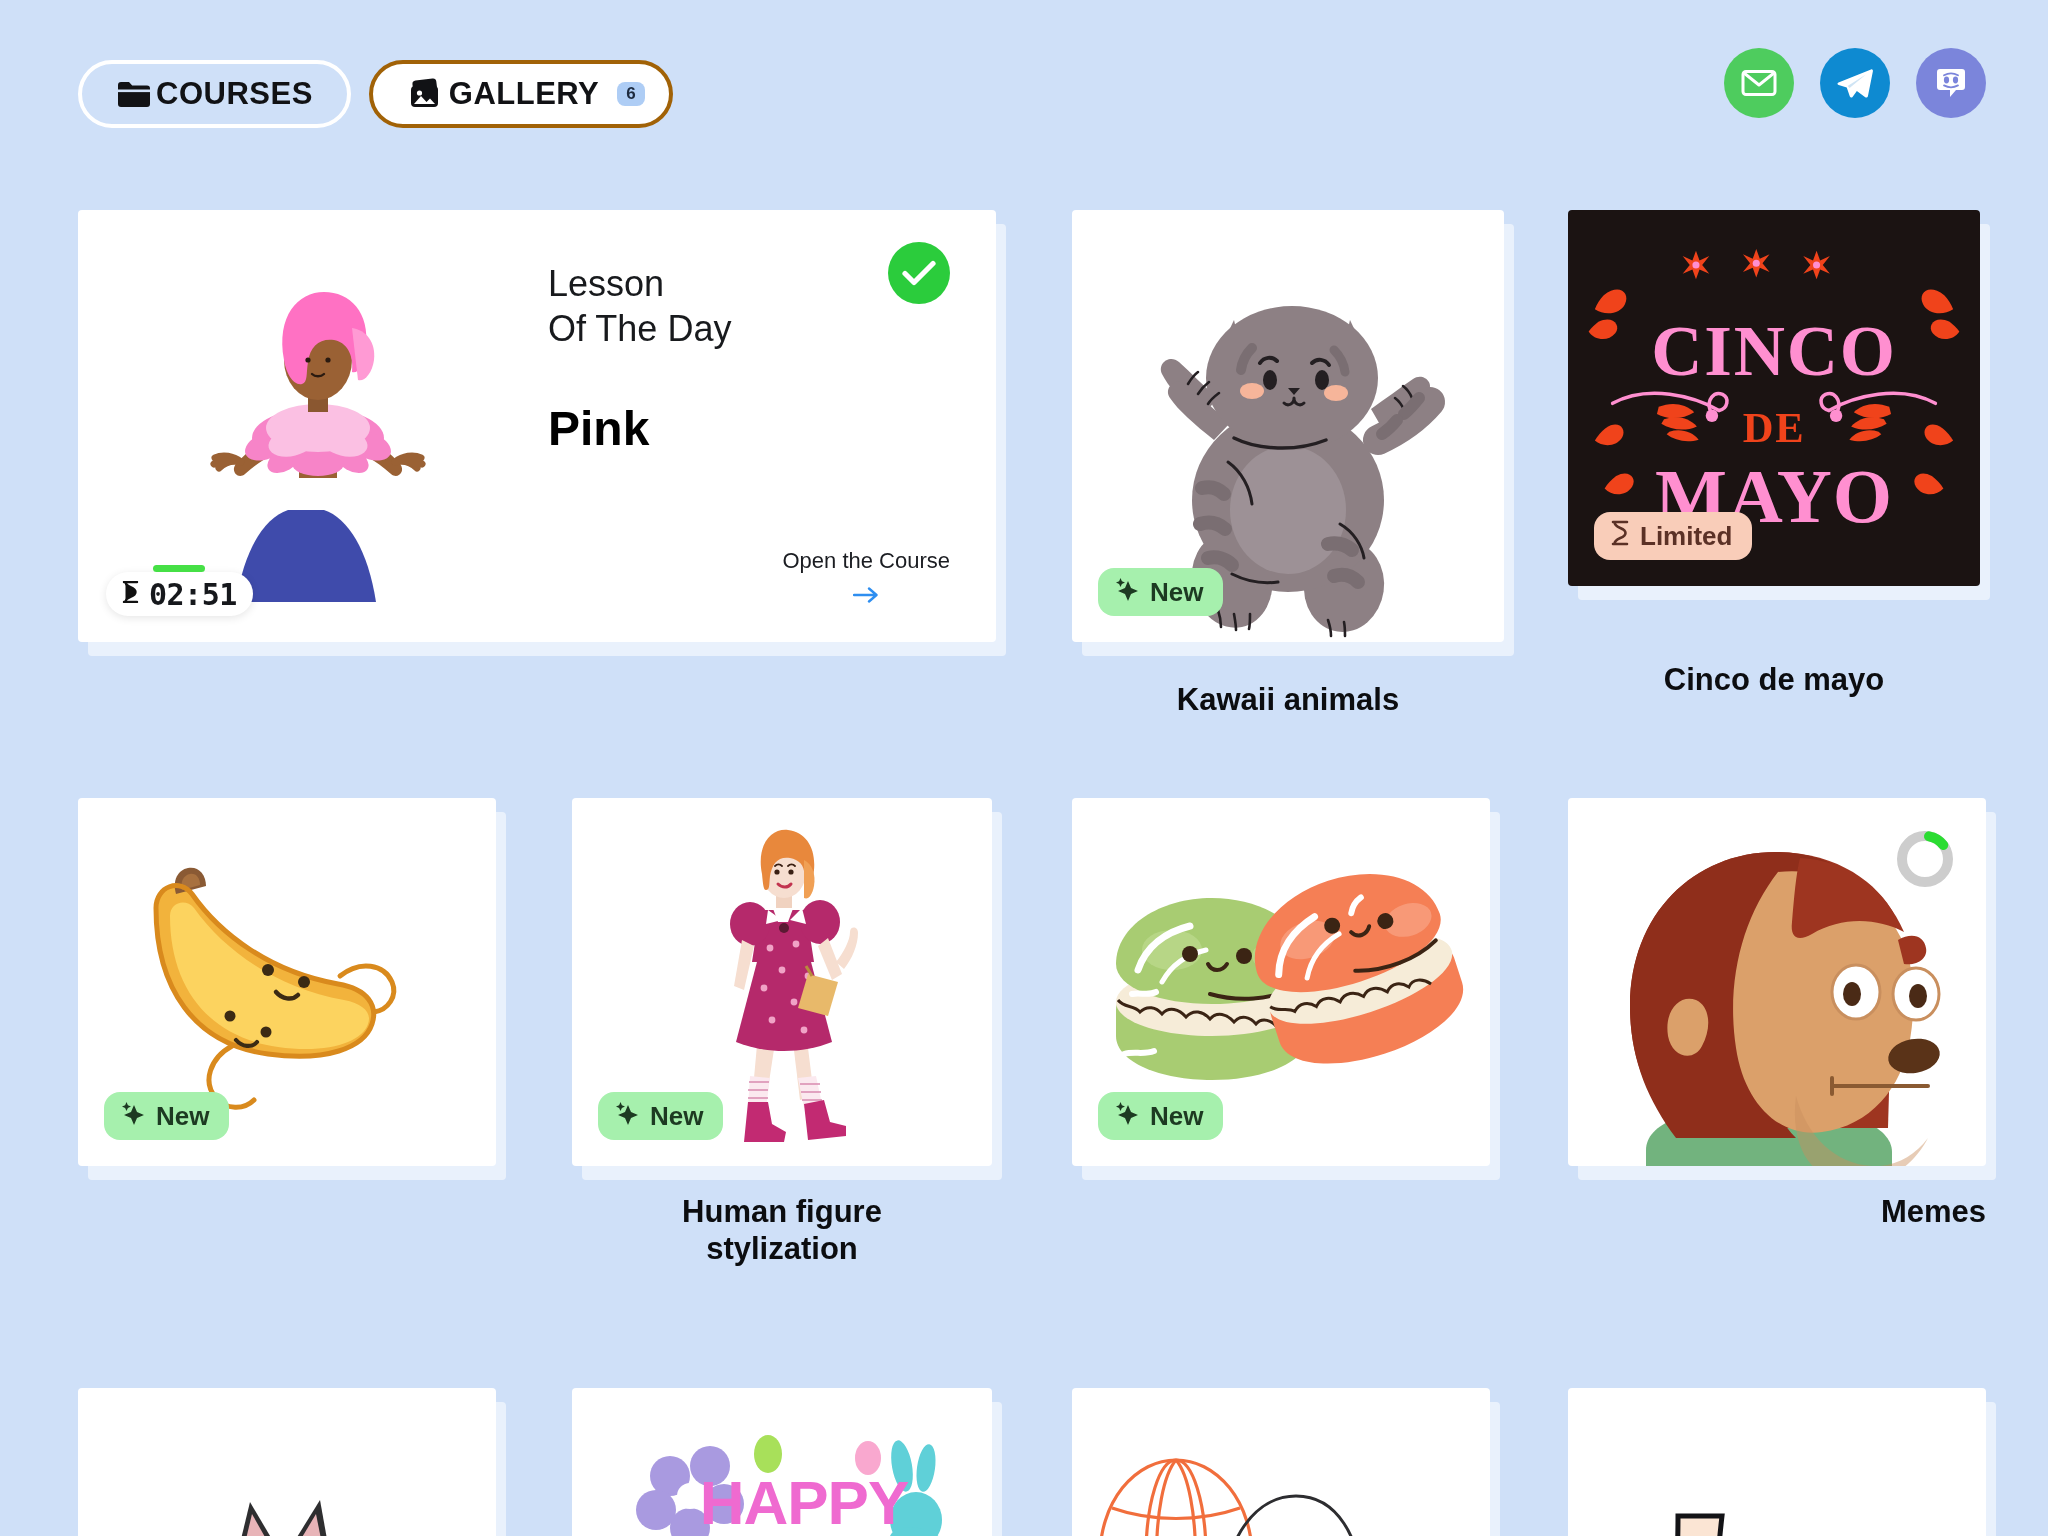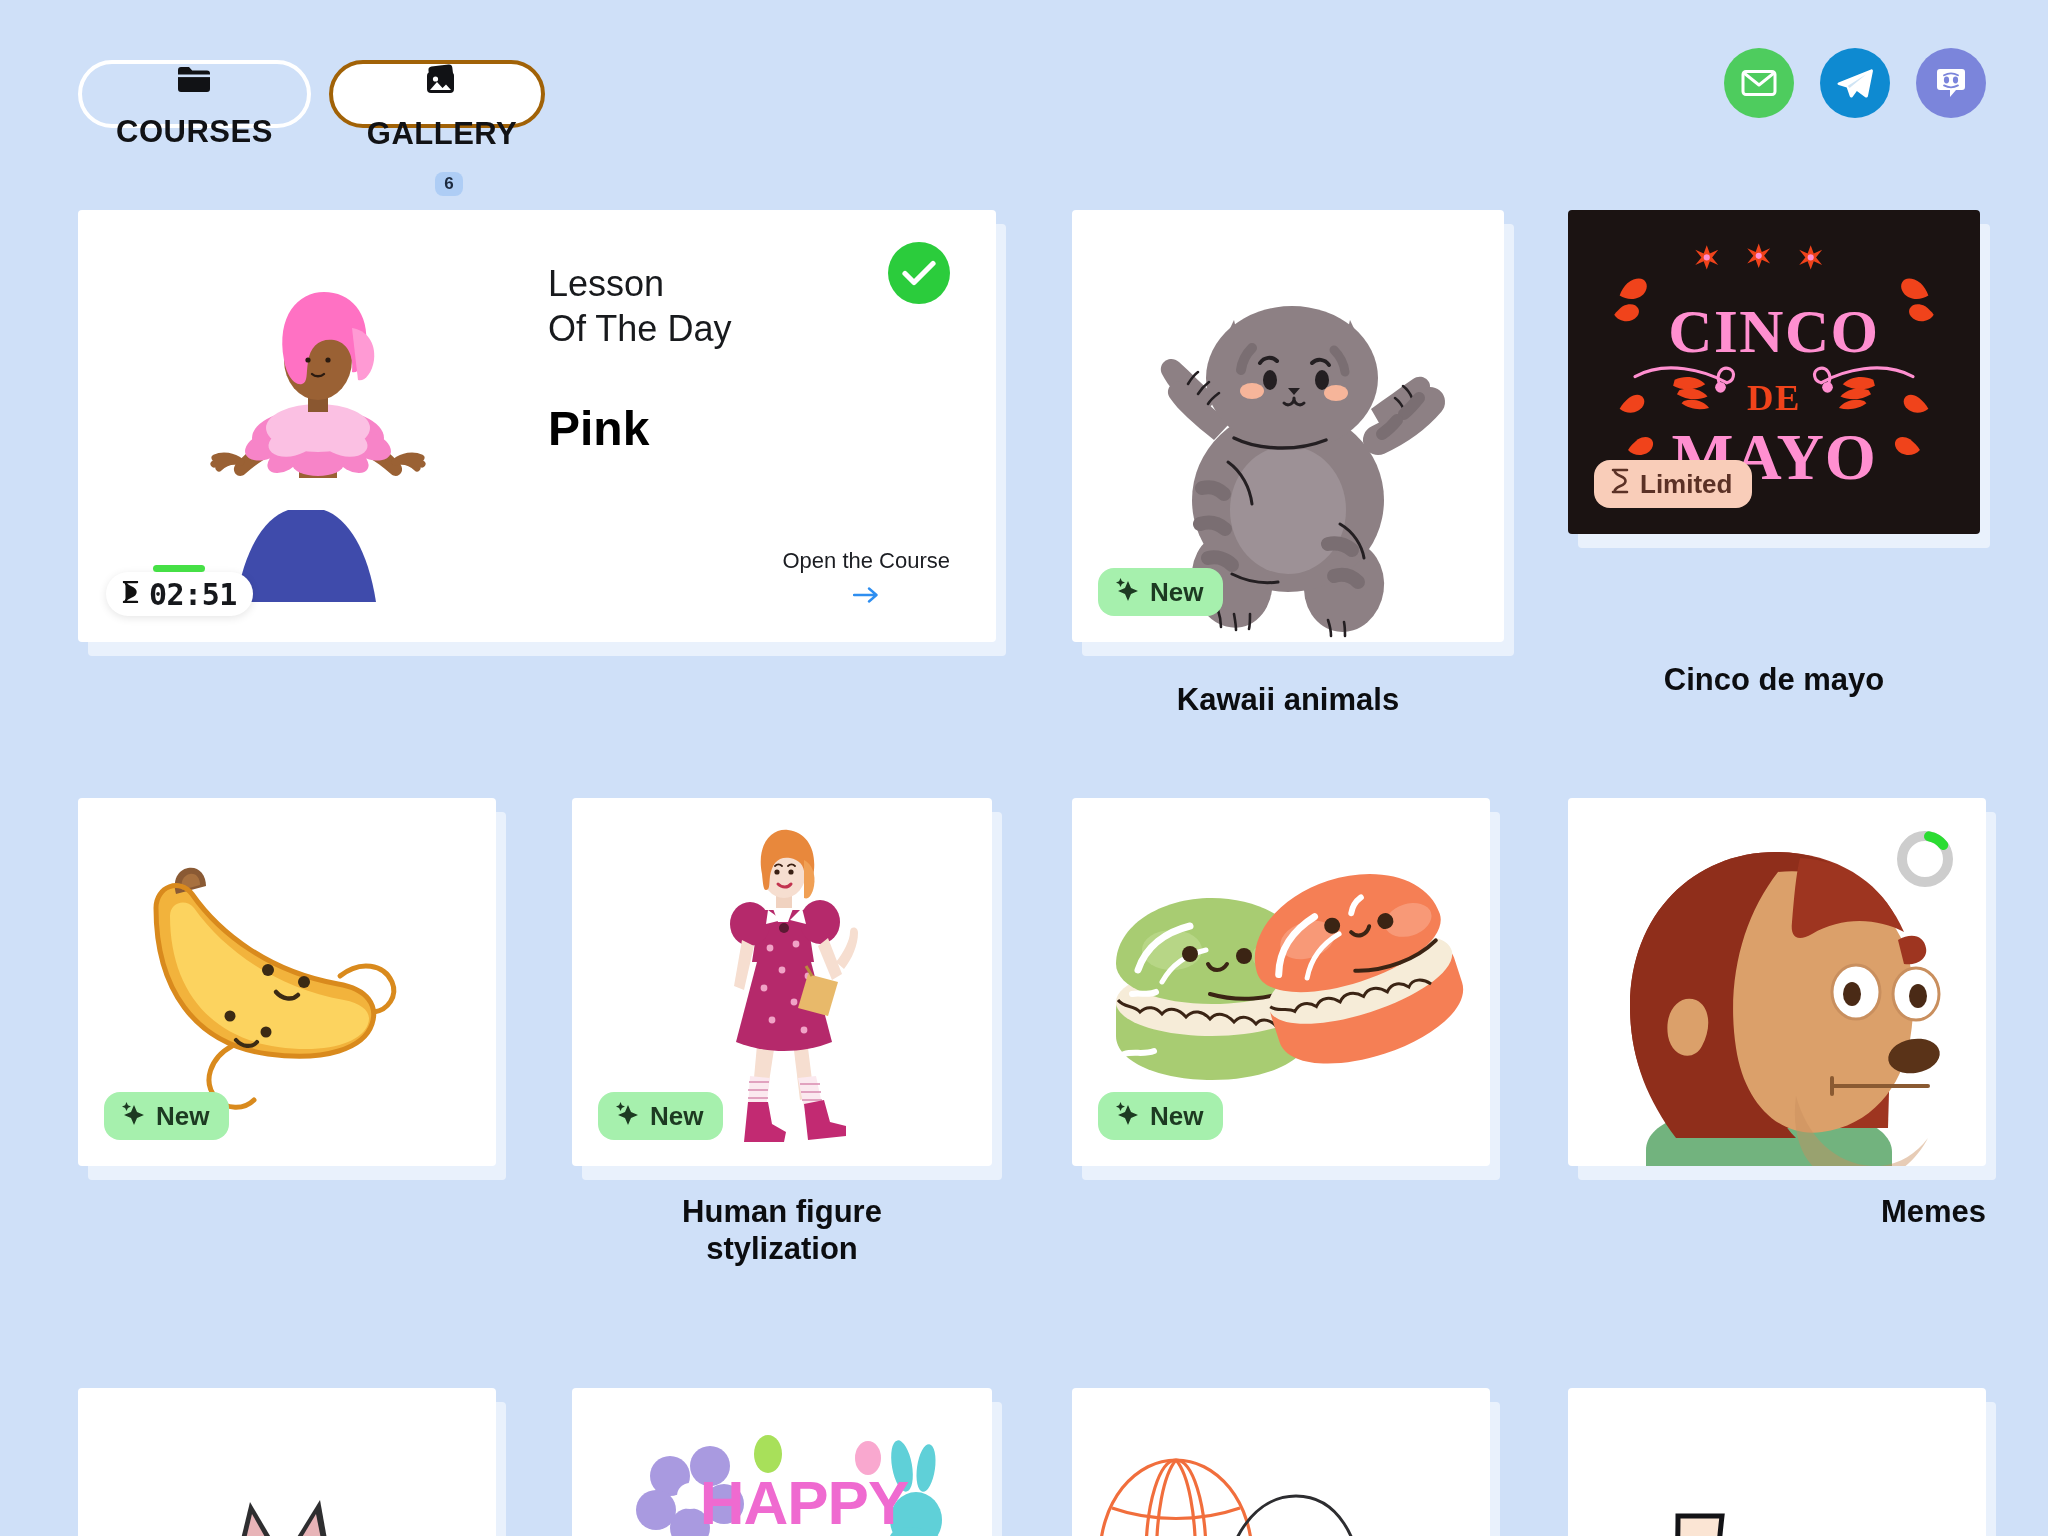--- a/index.html
+++ b/index.html
@@ -12,26 +12,25 @@
   body { position: relative; }
 
   
   .topbar {
     position: absolute; top: 0; left: 0;
     width: 2048px; height: 148px;
   }
   .tabs { position: absolute; left: 78px; top: 60px; display: flex; gap: 18px; }
 
   .tab {
-    display: flex; align-items: center; gap: 20px;
+    display: flex; align-items: center; gap: 4px;
     height: 68px; padding: 0 34px;
     border-radius: 34px;
     cursor: pointer;
     white-space: nowrap;
-    flex-direction: column;
   }
   .tab-courses {
     background: transparent;
     border: 4px solid #ffffff;
   }
   .tab-gallery {
     background: #ffffff;
     border: 4px solid #a16207;
     padding-right: 24px;
   }
@@ -337,21 +336,21 @@
             <path d="M6.5 2l1.4 3.2L11 6.6 7.9 8 6.5 11 5.1 8 2 6.6l3.1-1.4z" fill="#1d3a22"></path>
           </svg>
         </span>
         <span>New</span>
       </div>
     </div>
     <div class="card-title" style="top:472px;">Kawaii animals</div>
   </div>
 
   <div class="cardwrap" style="left:1568px; top:62px;">
-    <div class="card dark" style="width:412px;height:324px;">
+    <div class="card dark" style="width:412px;height:376px;">
       <div class="art">
         <svg viewBox="0 0 412 424">
           <g fill="#f0431b">
             <g transform="translate(118,62)">
                 <path d="M0-16l4 11 11-5-8 10 8 10-11-5-4 11-4-11-11 5 8-10-8-10 11 5z"></path>
                 <circle cx="0" cy="0" r="4" fill="#ff8fd0"></circle>
               </g>
             <g transform="translate(186,60)">
                 <path d="M0-16l4 11 11-5-8 10 8 10-11-5-4 11-4-11-11 5 8-10-8-10 11 5z"></path>
                 <circle cx="0" cy="0" r="4" fill="#ff8fd0"></circle>

